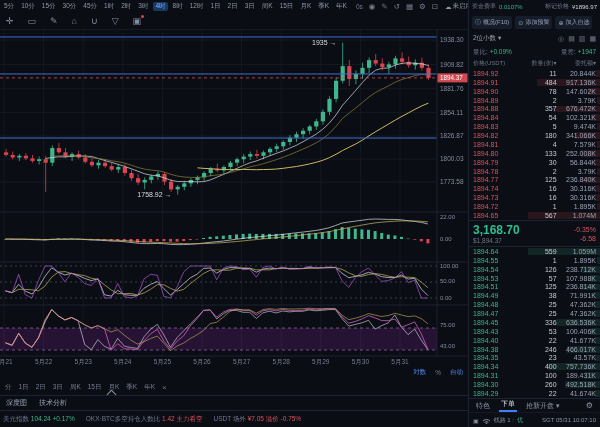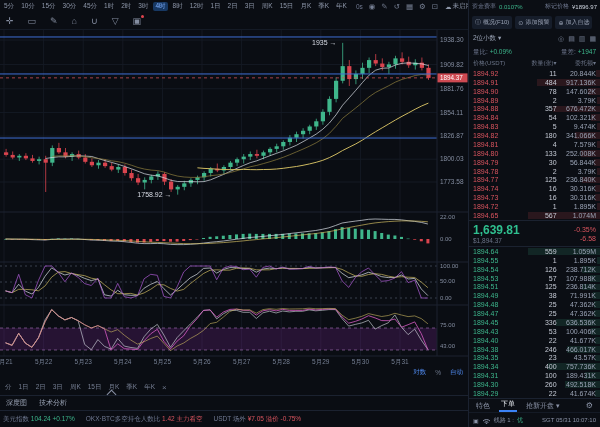--- a/index.html
+++ b/index.html
@@ -565,21 +565,21 @@
         <div class="ob-row ask">
           <i class="depth" style="width:55.0%"></i>
           <span class="p">1894.65</span>
           <span class="q">567</span>
           <span class="a">1.074M</span>
         </div>
       </div>
 
     <div class="price-block">
       <div>
-        <div class="price-big">1,639.81</div>
+        <div class="price-big">3,168.70</div>
         <div class="price-usd">$1,894.37</div>
       </div>
       <div class="price-chg">
         <div>-0.35%</div>
         <div>-6.58</div>
       </div>
     </div>
 
     <div class="ob-list" id="ob-bids">
         <div class="ob-row bid">

